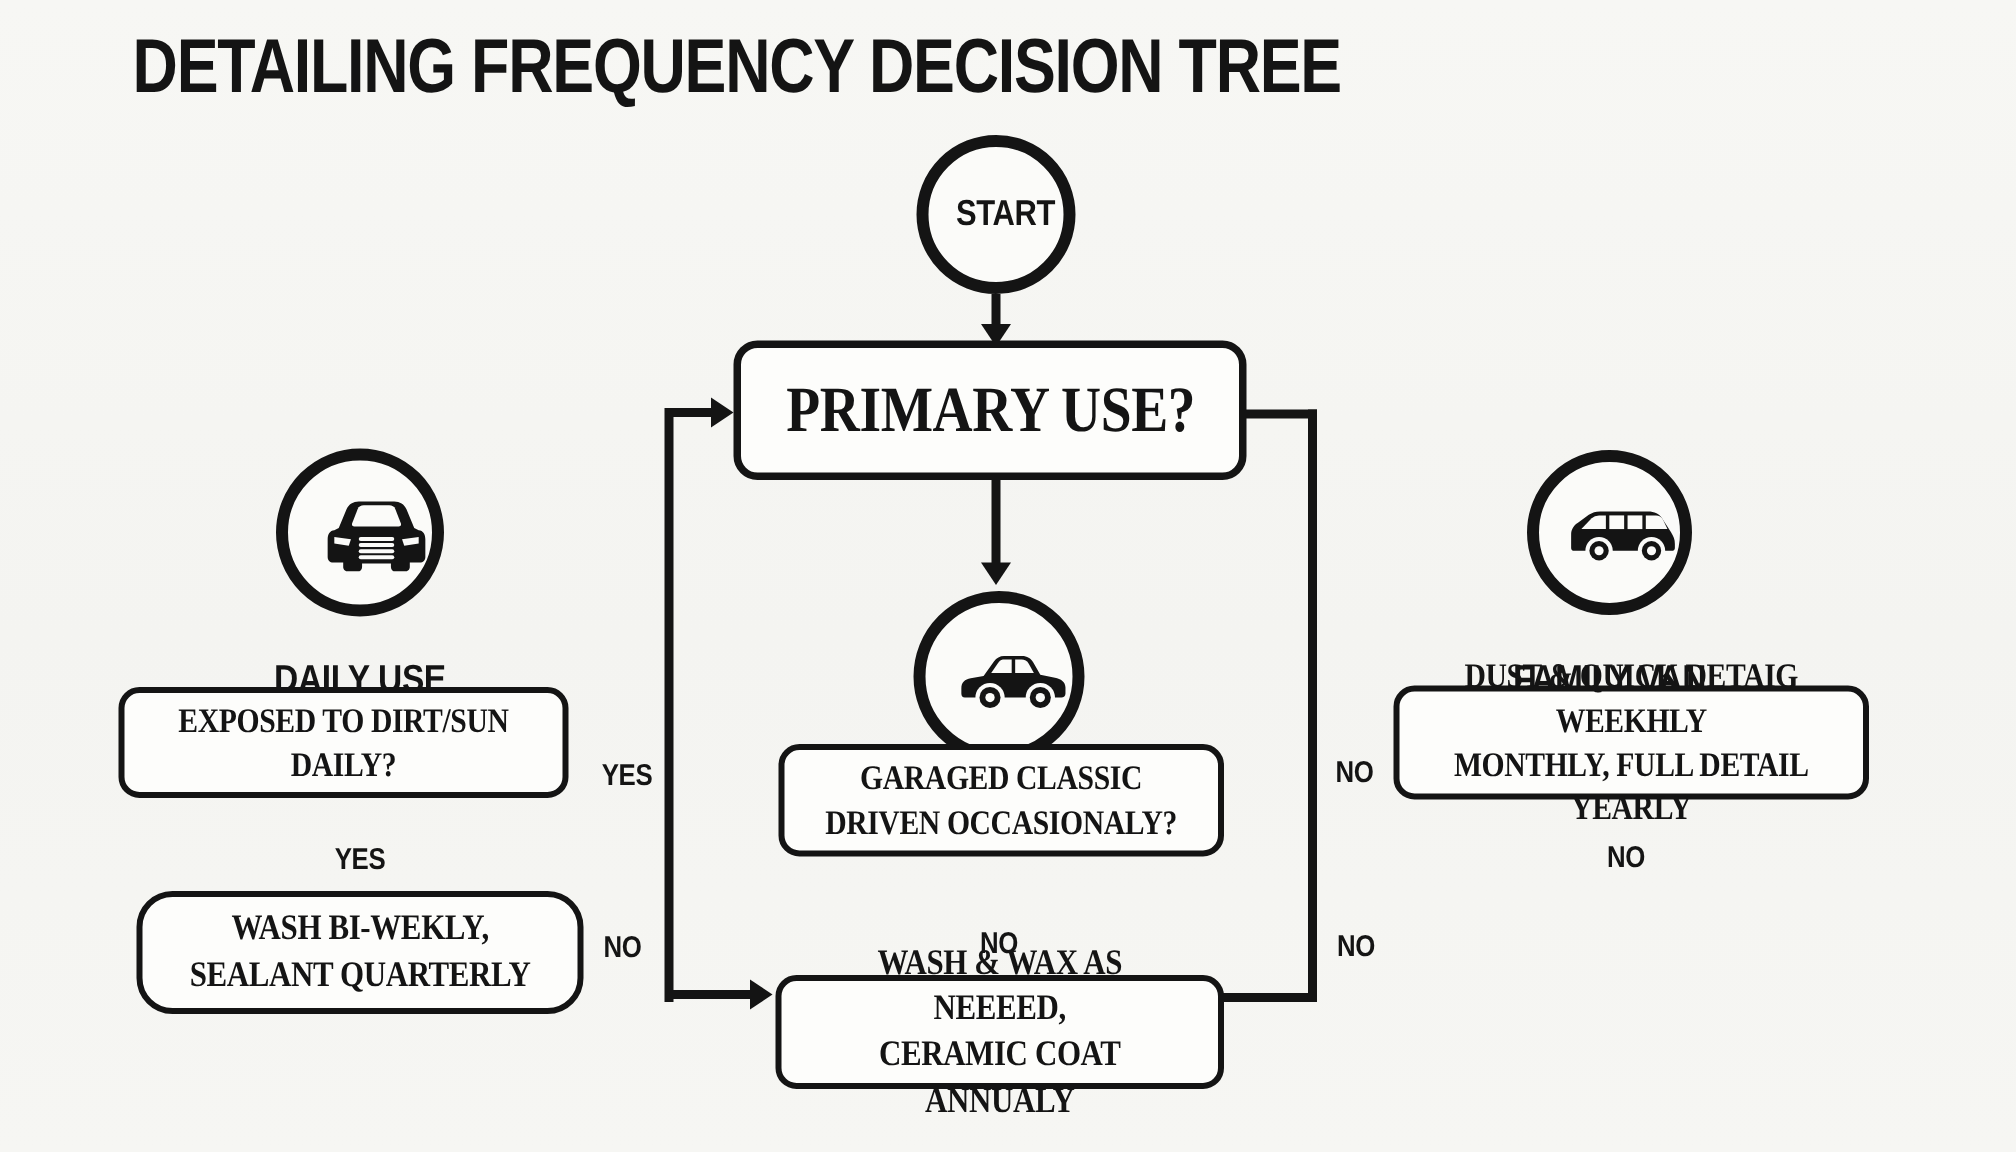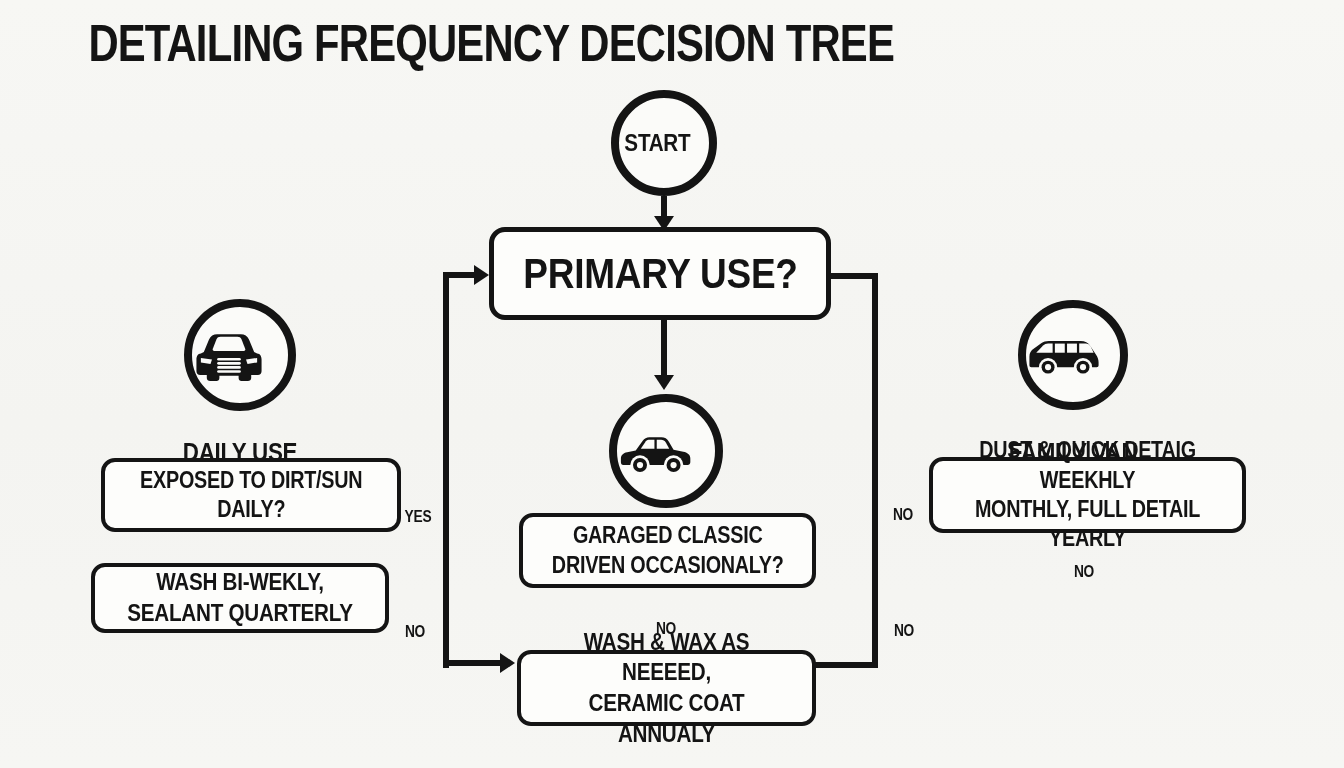--- a/index.html
+++ b/index.html
@@ -14,49 +14,49 @@
   .title{
     position:absolute; left:0; right:0; top:18px; text-align:left;
     font-size:51px; font-weight:bold; line-height:1;
   }
   .title .cond{ transform:scaleX(0.82); letter-spacing:-1px; }
 
   .node-box{
     position:absolute; box-sizing:border-box; background:#fdfdfb;
     border:4px solid #141414; border-radius:14px;
     display:flex; align-items:center; justify-content:center;
-    text-align:center; font-weight:bold; line-height:1.28;
+    text-align:center; font-weight:bold; line-height:1.28;font-family:Liberation Serif, serif;
   }
   #primary-box{ left:489px; top:227px; width:342px; height:93px;
     border-width:5px; border-radius:16px; font-size:43px; }
-  #exposed-box { left:101px;  top:458px; width:300px; height:74px; font-size:23px; }
-  #biweekly-box{ left:91px;  top:563px; width:298px; height:70px; font-size:24px; }
-  #garaged-box { left:519px; top:513px; width:297px; height:75px; font-size:23px; }
+  #exposed-box { left:79px;  top:458px; width:300px; height:74px; font-size:23px; }
+  #biweekly-box{ left:91px;  top:594px; width:298px; height:82px; font-size:24px;border-radius:24px; }
+  #garaged-box { left:519px; top:496px; width:297px; height:75px; font-size:23px; }
   #washwax-box { left:517px; top:650px; width:299px; height:76px; font-size:24px; }
   #dust-box    { left:929px; top:457px; width:317px; height:76px; font-size:23px; }
   #monthly-box { left:928px; top:571px; width:313px; height:75px; font-size:23px; }
 
   .icon-circle{
     position:absolute; box-sizing:border-box; background:#fbfbf9;
     border:8px solid #141414; border-radius:50%;
-    display:flex; align-items:center; justify-content:flex-start;
+    display:flex; align-items:center; justify-content:flex-end;
   }
   #start-circle { left:611px; top:90px;  width:106px; height:106px; font-size:24px; font-weight:bold; }
   #left-circle  { left:184px; top:299px; width:112px; height:112px; }
   #center-circle{ left:609px; top:394px; width:114px; height:114px; }
   #right-circle { left:1018px;top:300px; width:110px; height:110px; }
   .icon-circle svg{ display:block; }
 
   .lbl{
     position:absolute; font-weight:bold; transform:translate(-50%,-50%);
     white-space:nowrap; line-height:1;margin-top:20px;
   }
   #daily-label { left:240px;  top:432px; font-size:26px; }
   #family-label{ left:1073px; top:432px; font-size:26px; }
-  .edge{ font-size:16px; }
+  .edge{ font-size:20px; }
   #yes-left-side { left:418px;  top:497px; }
   #yes-left-below{ left:240px;  top:553px; }
   #no-left-side  { left:415px;  top:612px; }
   #no-center     { left:666px;  top:609px; }
   #no-right-top  { left:903px;  top:495px; }
   #no-right-below{ left:1084px; top:552px; }
   #no-right-side { left:904px;  top:611px; }
 
   .line{ position:absolute; background:#141414; }
   #arrow-start-line  { left:661px; top:196px; width:6px; height:22px; }

